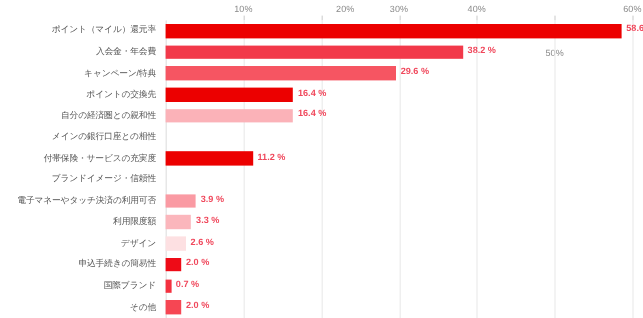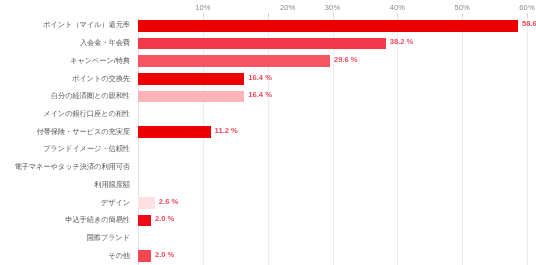--- a/index.html
+++ b/index.html
@@ -97,21 +97,21 @@
 
   <div id="tick-row">
       <div class="tick-label" style="left: 202.833px; color: rgb(138, 138, 138);">10%</div>
       <div class="tick-mark" style="left: 202.833px;"></div>
       <div class="tick-label" style="left: 267.667px; color: rgb(138, 138, 138); margin-left: 20px;">20%</div>
       <div class="tick-mark" style="left: 267.667px;"></div>
       <div class="tick-label" style="left: 332.5px; color: rgb(138, 138, 138);">30%</div>
       <div class="tick-mark" style="left: 332.5px;"></div>
       <div class="tick-label" style="left: 397.333px; color: rgb(138, 138, 138);">40%</div>
       <div class="tick-mark" style="left: 397.333px;"></div>
-      <div class="tick-label" style="left: 462.167px; color: rgb(138, 138, 138);">50%</div>
+      <div class="tick-label" style="left: 462.167px; color: rgb(138, 138, 138); margin-top: 37px;">50%</div>
       <div class="tick-mark" style="left: 462.167px;"></div>
       <div class="tick-label" style="left: 527px; color: rgb(138, 138, 138);">60%</div>
       <div class="tick-mark" style="left: 527px;"></div>
     </div>
 
   <div id="cat-label-layer">
       <div class="cat-wrap" style="top: 3.4px; color: rgb(85, 85, 85);">ポイント（マイル）還元率</div>
       <div class="cat-wrap" style="top: 21.1143px; color: rgb(85, 85, 85);">入会金・年会費</div>
       <div class="cat-wrap" style="top: 38.8286px; color: rgb(85, 85, 85);">キャンペーン/特典</div>
       <div class="cat-wrap" style="top: 56.5429px; color: rgb(85, 85, 85);">ポイントの交換先</div>
@@ -152,27 +152,39 @@
         <div class="bar-value" style="left: 110.327px; color: rgb(240, 72, 92);">16.4 %</div>
       </div>
       <div class="row" style="top: 70.8571px;">
         <div class="bar" style="width: 106.327px; background: rgb(251, 178, 184);"></div>
         <div class="bar-value" style="left: 110.327px; color: rgb(240, 72, 92);">16.4 %</div>
       </div>
       <div class="row" style="top: 106.286px;">
         <div class="bar" style="width: 72.6133px; background: rgb(236, 0, 0);"></div>
         <div class="bar-value" style="left: 76.6133px; color: rgb(240, 72, 92);">11.2 %</div>
       </div>
+      <div class="row" style="top: 141.714px;">
+        <div class="bar" style="width: 25.285px; background: rgb(250, 154, 163);"></div>
+        <div class="bar-value" style="left: 29.285px; color: rgb(240, 72, 92);">3.9 %</div>
+      </div>
+      <div class="row" style="top: 159.429px;">
+        <div class="bar" style="width: 21.395px; background: rgb(251, 182, 188);"></div>
+        <div class="bar-value" style="left: 25.395px; color: rgb(240, 72, 92);">3.3 %</div>
+      </div>
       <div class="row" style="top: 177.143px;">
         <div class="bar" style="width: 16.8567px; background: rgb(253, 224, 226);"></div>
         <div class="bar-value" style="left: 20.8567px; color: rgb(240, 72, 92);">2.6 %</div>
       </div>
       <div class="row" style="top: 194.857px;">
         <div class="bar" style="width: 12.9667px; background: rgb(238, 11, 23);"></div>
         <div class="bar-value" style="left: 16.9667px; color: rgb(240, 72, 92);">2.0 %</div>
+      </div>
+      <div class="row" style="top: 212.571px;">
+        <div class="bar" style="width: 4.53833px; background: rgb(244, 49, 63);"></div>
+        <div class="bar-value" style="left: 8.53833px; color: rgb(240, 72, 92);">0.7 %</div>
       </div>
       <div class="row" style="top: 230.286px;">
         <div class="bar" style="width: 12.9667px; background: rgb(246, 70, 83);"></div>
         <div class="bar-value" style="left: 16.9667px; color: rgb(240, 72, 92);">2.0 %</div>
       </div>
     </div>
 
 </div>
 
 </body></html>

